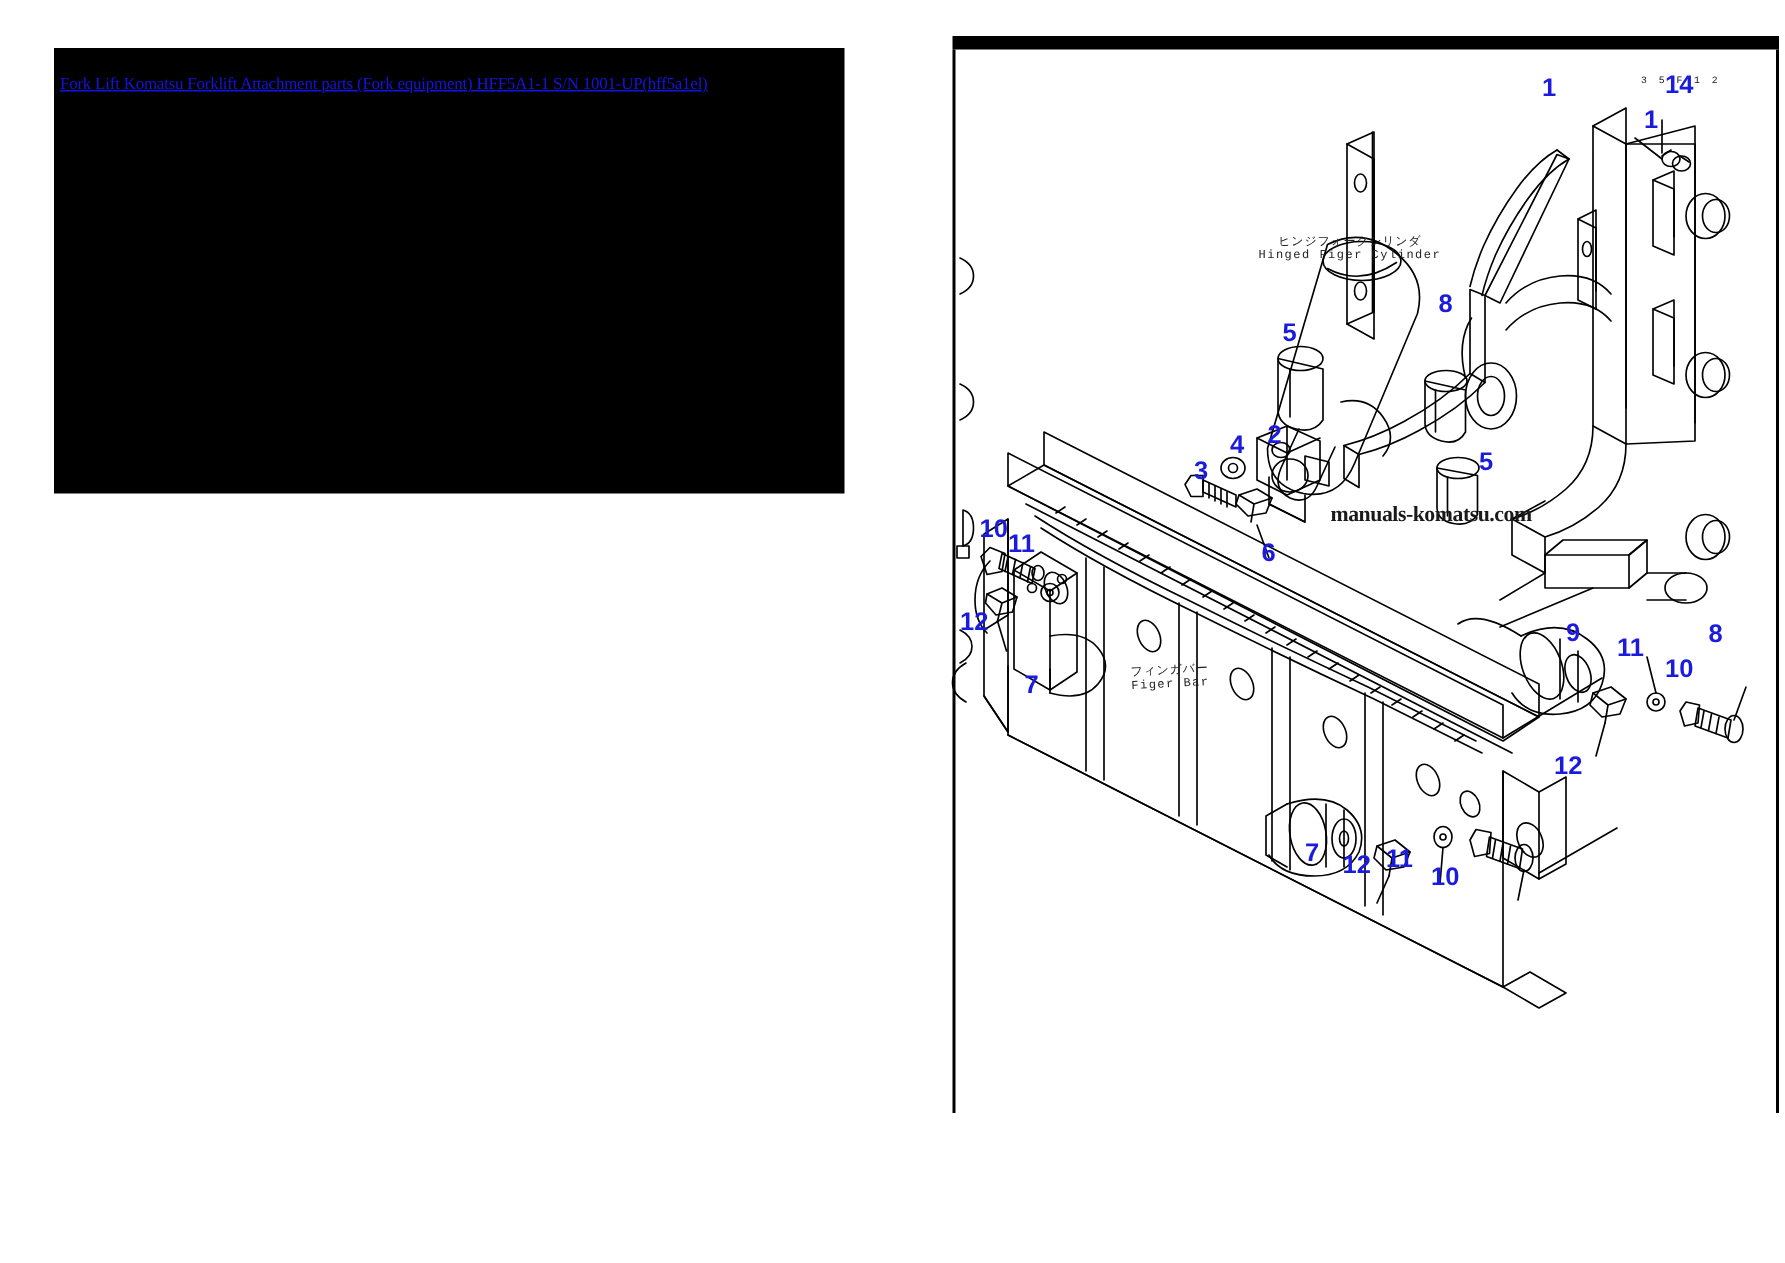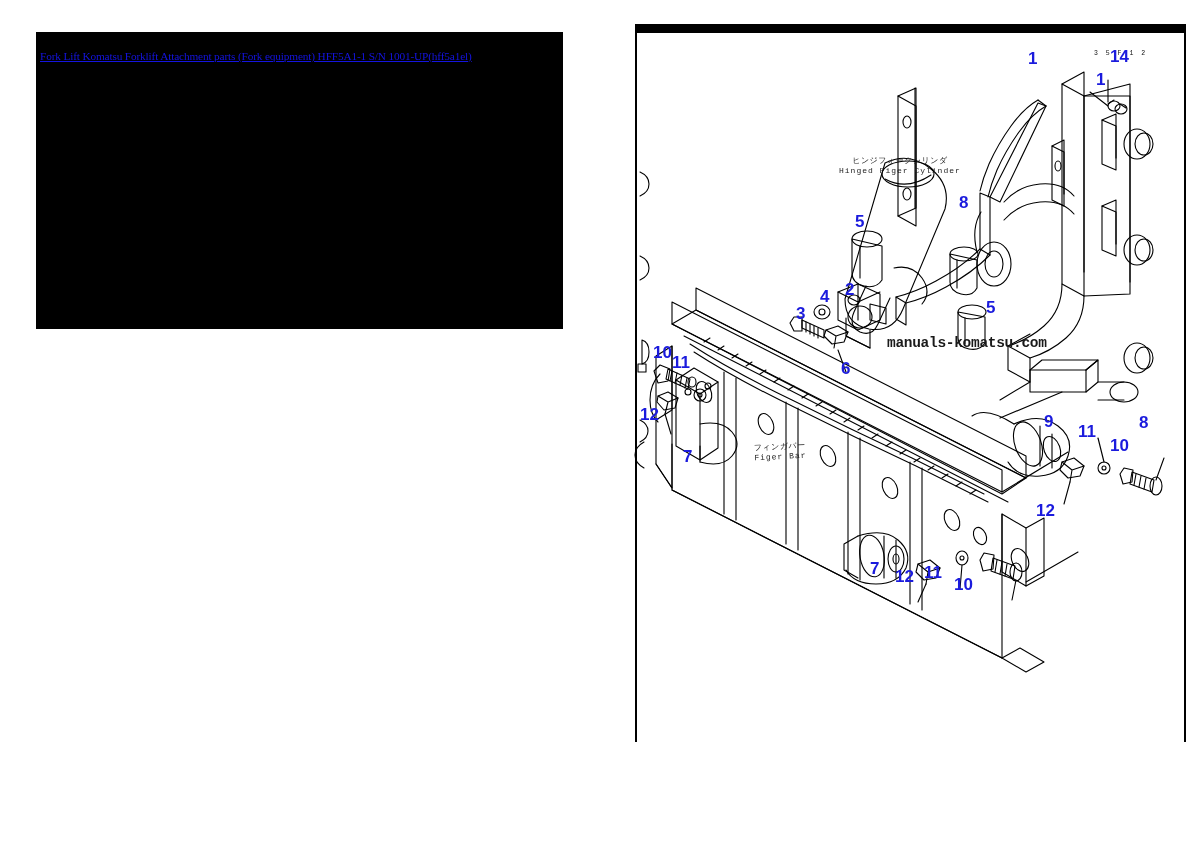--- a/index.html
+++ b/index.html
@@ -110,21 +110,21 @@
 
   #caption-cylinder { left: 207px; top: 119px; margin-top: 13px; }
   #caption-fingerbar { left: 122px; top: 418px; transform: rotate(-3deg); text-align: left; }
 
   
   #watermark {
     position: absolute;
     left: 255px;
     top: 311px;
     color: #1a1a1a;
-    font-family: Liberation Mono, monospace;
+    font-family: Liberation Serif, serif;
     font-size: 14.5px;
     font-weight: 600;
     letter-spacing: -0.3px;
     white-space: nowrap;
   }
 
   
   #sheet-code {
     position: absolute;
     left: 462px;

